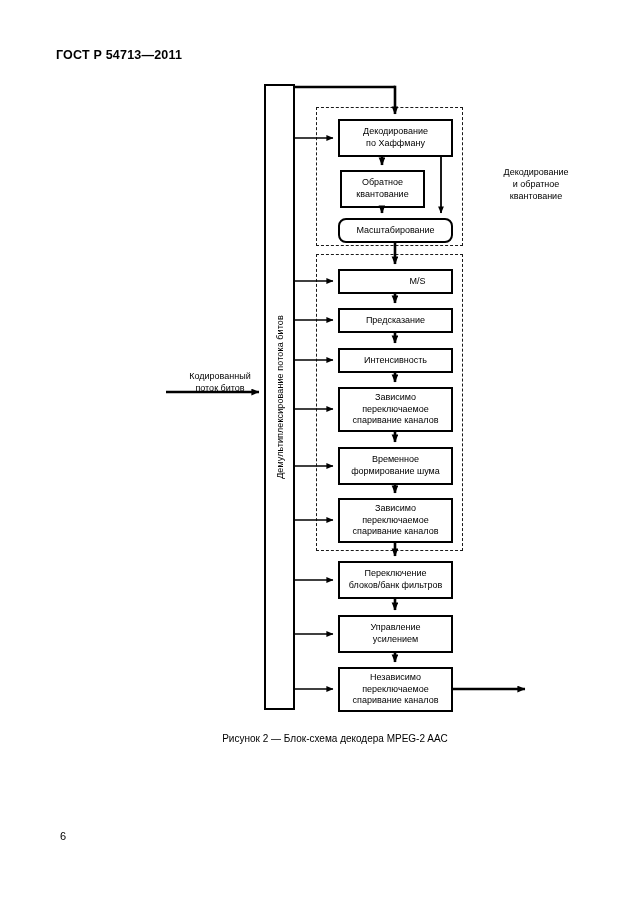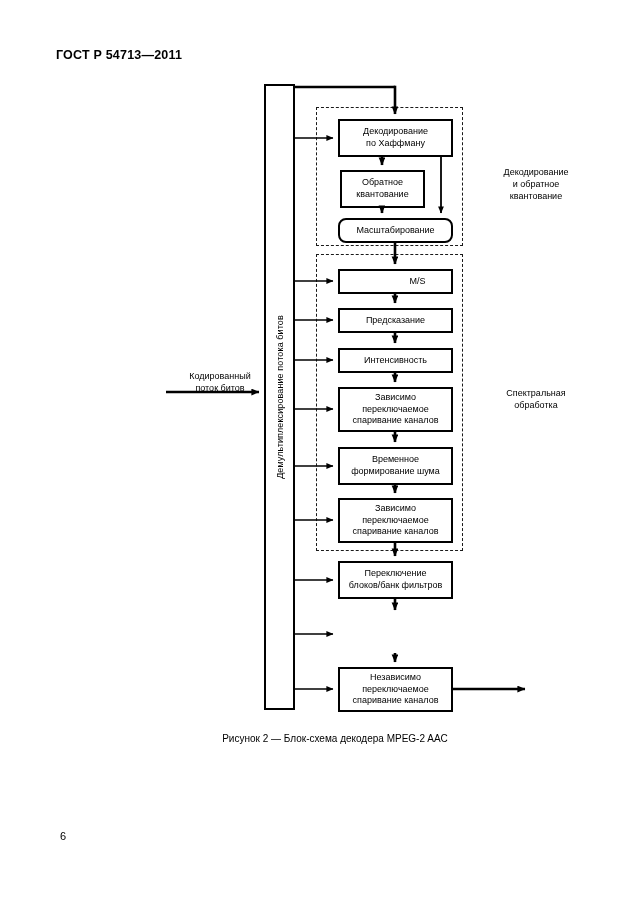--- a/index.html
+++ b/index.html
@@ -226,33 +226,35 @@
       <span style="white-space:pre-line;">Зависимо
 переключаемое
 спаривание каналов</span>
     </div>
 
     <div class="proc-box" style="left:318px; top:557px; width:115px; height:38px;">
       <span style="white-space:pre-line;">Переключение
 блоков/банк фильтров</span>
     </div>
 
+    <div class="proc-box" style="left:318px; top:611px; width:115px; height:38px;">
+      <span style="white-space:pre-line;">Управление
+усилением</span>
+    </div>
 
     <div class="proc-box" style="left:318px; top:663px; width:115px; height:45px;">
       <span style="white-space:pre-line;">Независимо
 переключаемое
 спаривание каналов</span>
     </div>
 
     <div class="group-label" style="left:456px; top:162px; width:120px;">Декодирование
 и обратное
 квантование</div>
 
-    <div class="group-label" style="left:456px; top:383px; width:120px;">Спектральная
-обработка</div>
 
     <div class="free-label" style="left:144px; top:367px; width:112px;">Кодированный
 поток битов</div>
 
 
 
     <svg id="arrows" viewBox="0 0 630 913">
       <defs>
         <marker id="ah-thick" markerWidth="9" markerHeight="9" refX="7.6" refY="3.4" orient="auto" markerUnits="userSpaceOnUse">
           <path d="M0,0 L8,3.4 L0,6.8 z" fill="#000"></path>

